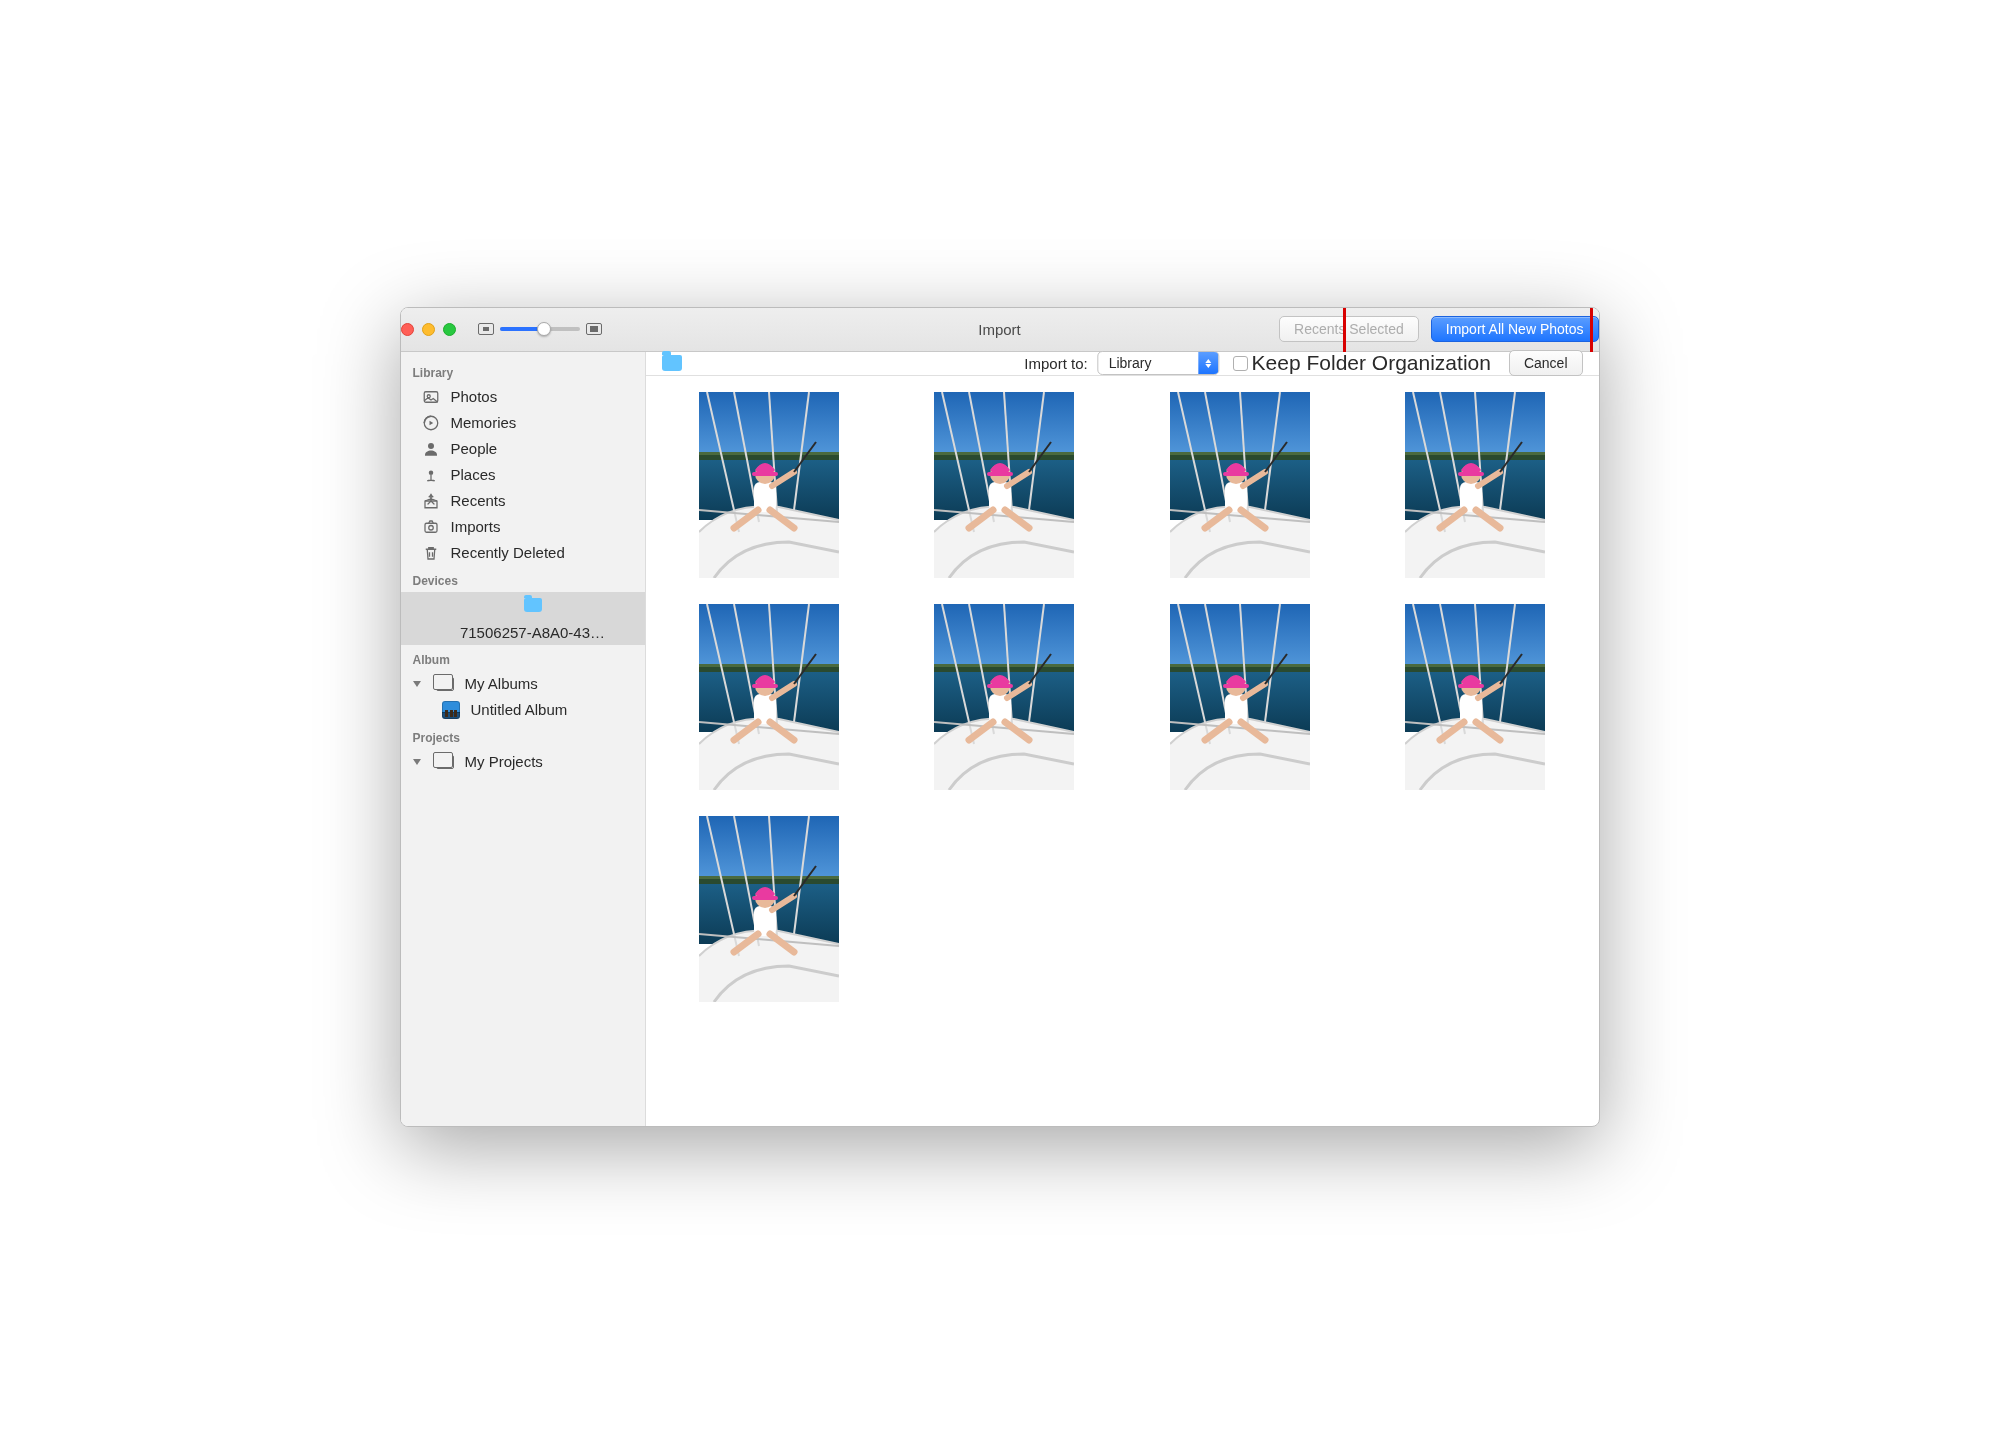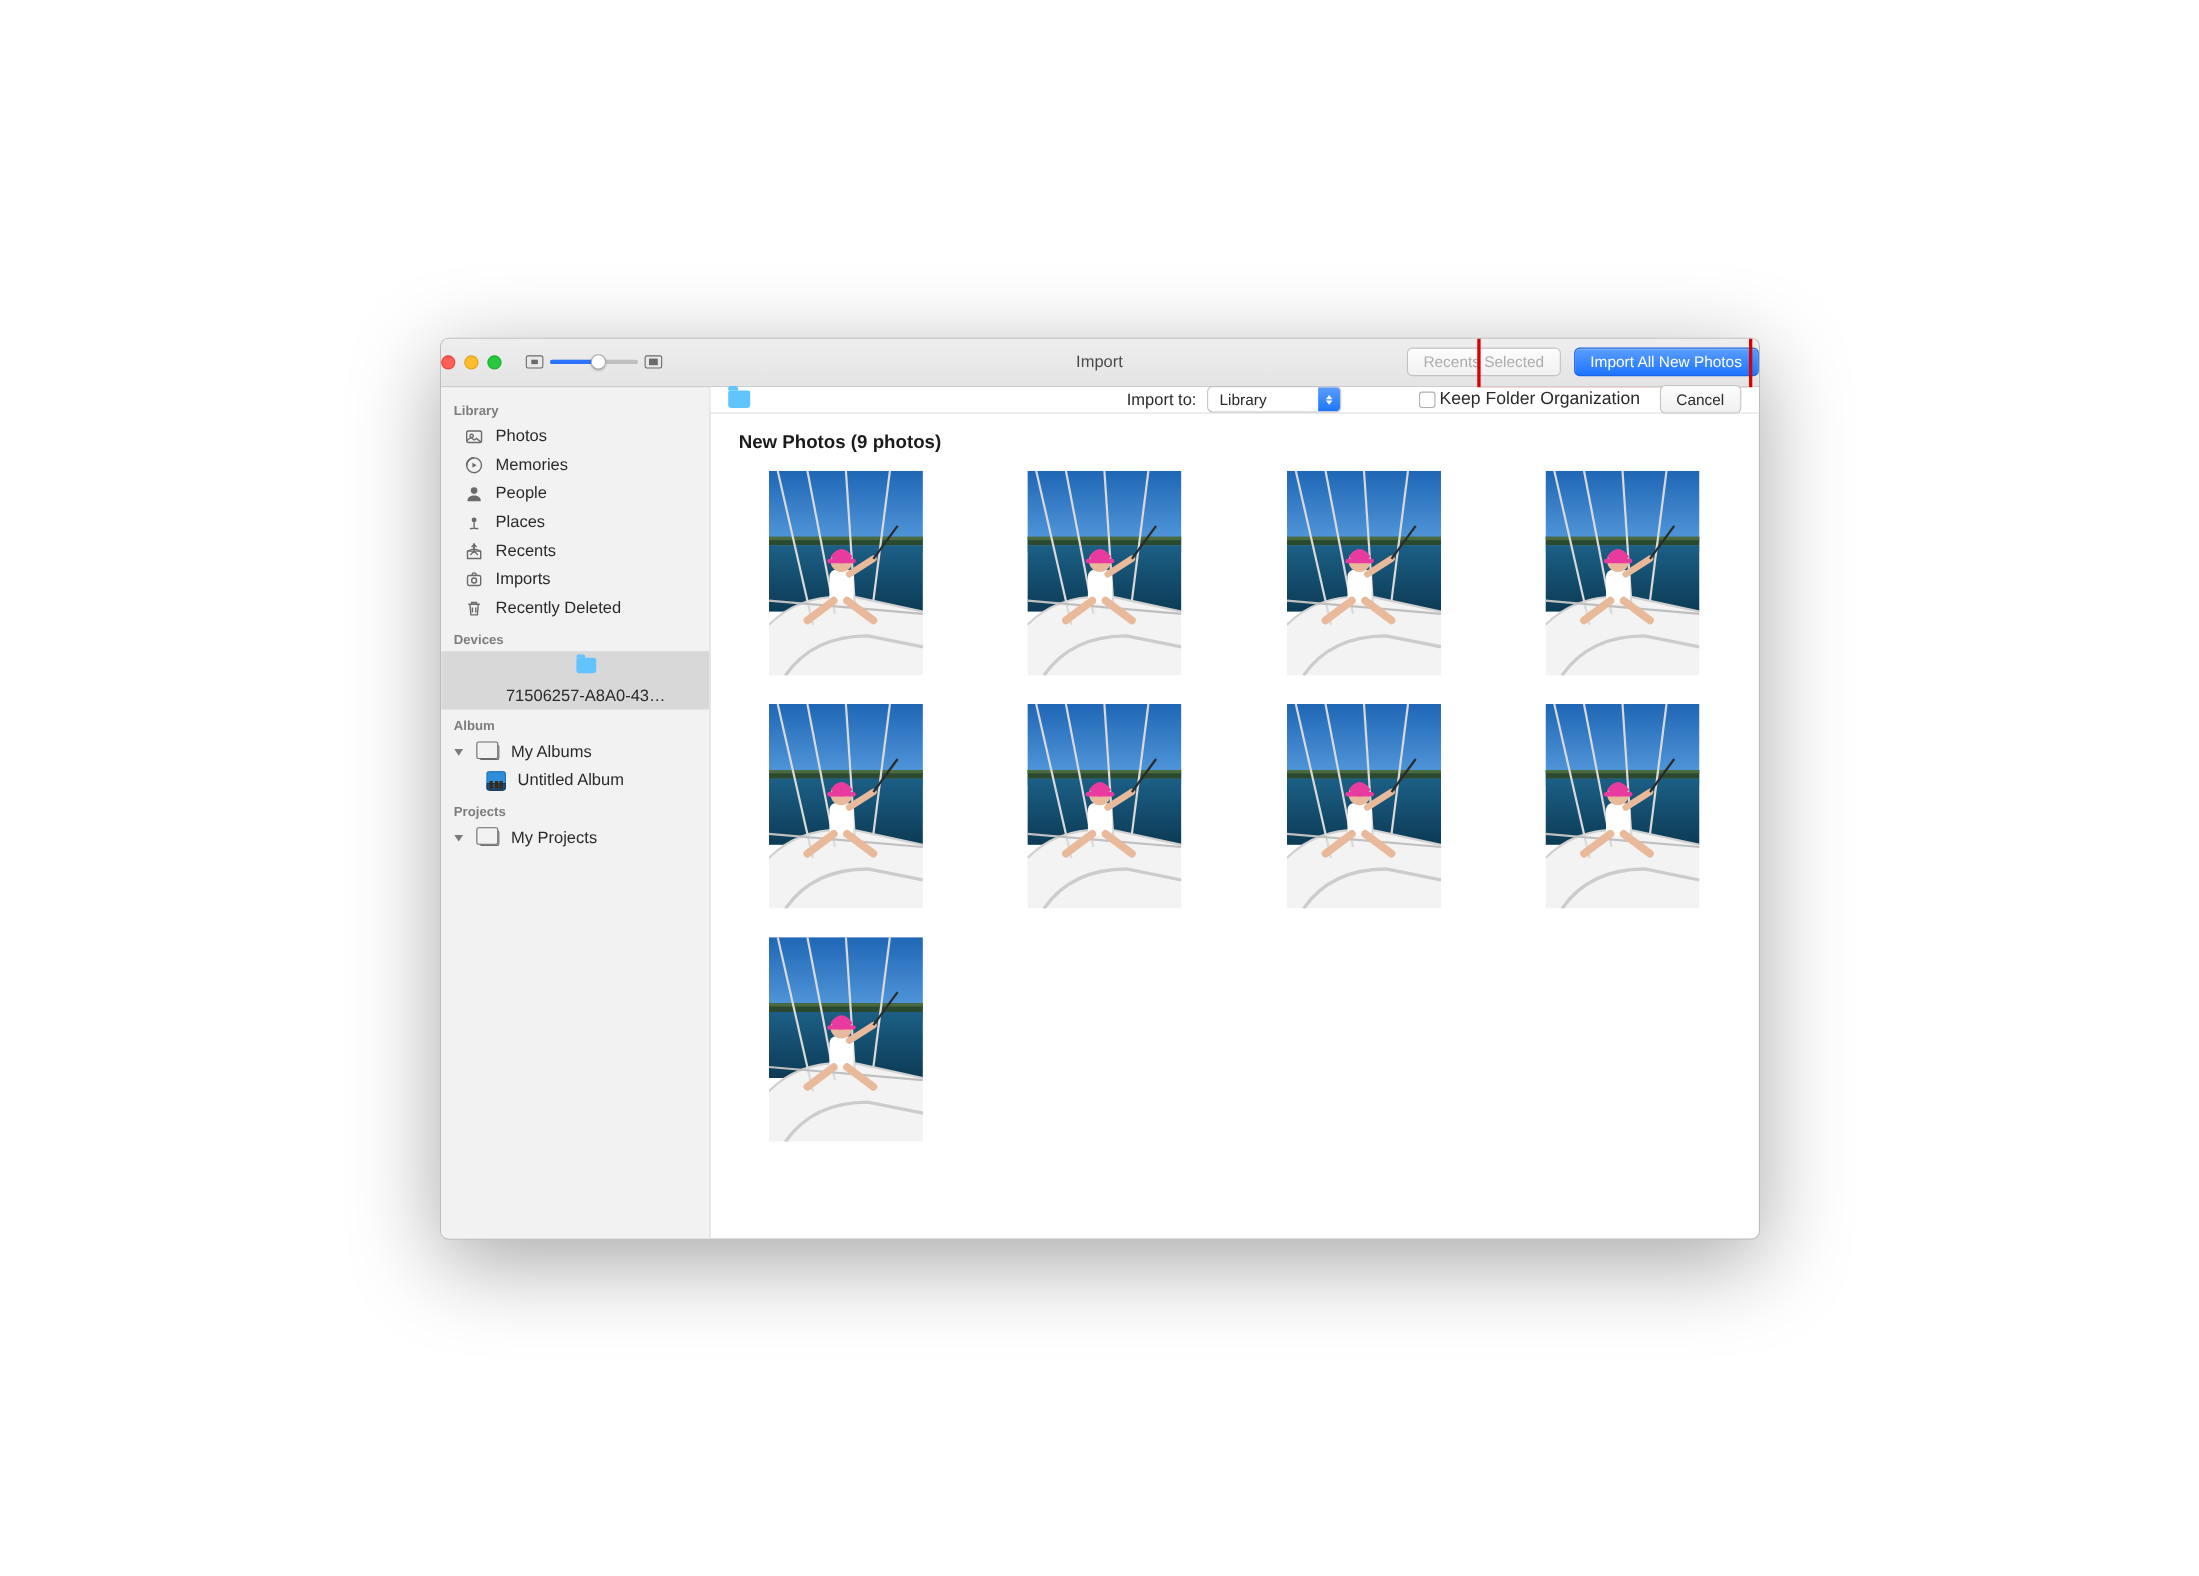--- a/index.html
+++ b/index.html
@@ -120,21 +120,21 @@
   }
   .caret-up, .caret-down{
     width:0; height:0; border-left:3px solid transparent; border-right:3px solid transparent;
   }
   .caret-up{ border-bottom:4px solid #fff; }
   .caret-down{ border-top:4px solid #fff; }
   .importbar-right{ margin-left:auto; display:flex; align-items:center; gap:18px;}
   .checkbox{
     width:15px; height:15px; border:1px solid #b0b0b0; border-radius:3px; background:#fff;
   }
-  .checkrow{ display:flex; align-items:center; gap:4px; font-size:16px; color:#2a2a2a;}
+  .checkrow{ display:flex; align-items:center; gap:4px; font-size:21px; color:#2a2a2a;}
 
   
   .body{
     flex:1; display:flex; min-height:0;
   }
   .sidebar{
     width:245px; background:#f2f2f2; border-right:1px solid #dcdcdc;
     overflow-y:auto; padding:6px 0;
   }
   .sb-head{
@@ -373,21 +373,20 @@
         <div class="importbar-right">
           <label class="checkrow">
             <span class="checkbox"></span>
             <span>Keep Folder Organization</span>
           </label>
           <button class="btn plain">Cancel</button>
         </div>
       </div>
 
       <div class="main">
-        <h2 class="section-title">New Photos (9 photos)</h2>
         <div class="grid" id="photo-grid">
               <div class="thumb">
                 <svg>
                   <use href="#boatPhoto"></use>
                 </svg>
               </div>
               <div class="thumb">
                 <svg>
                   <use href="#boatPhoto"></use>
                 </svg>

